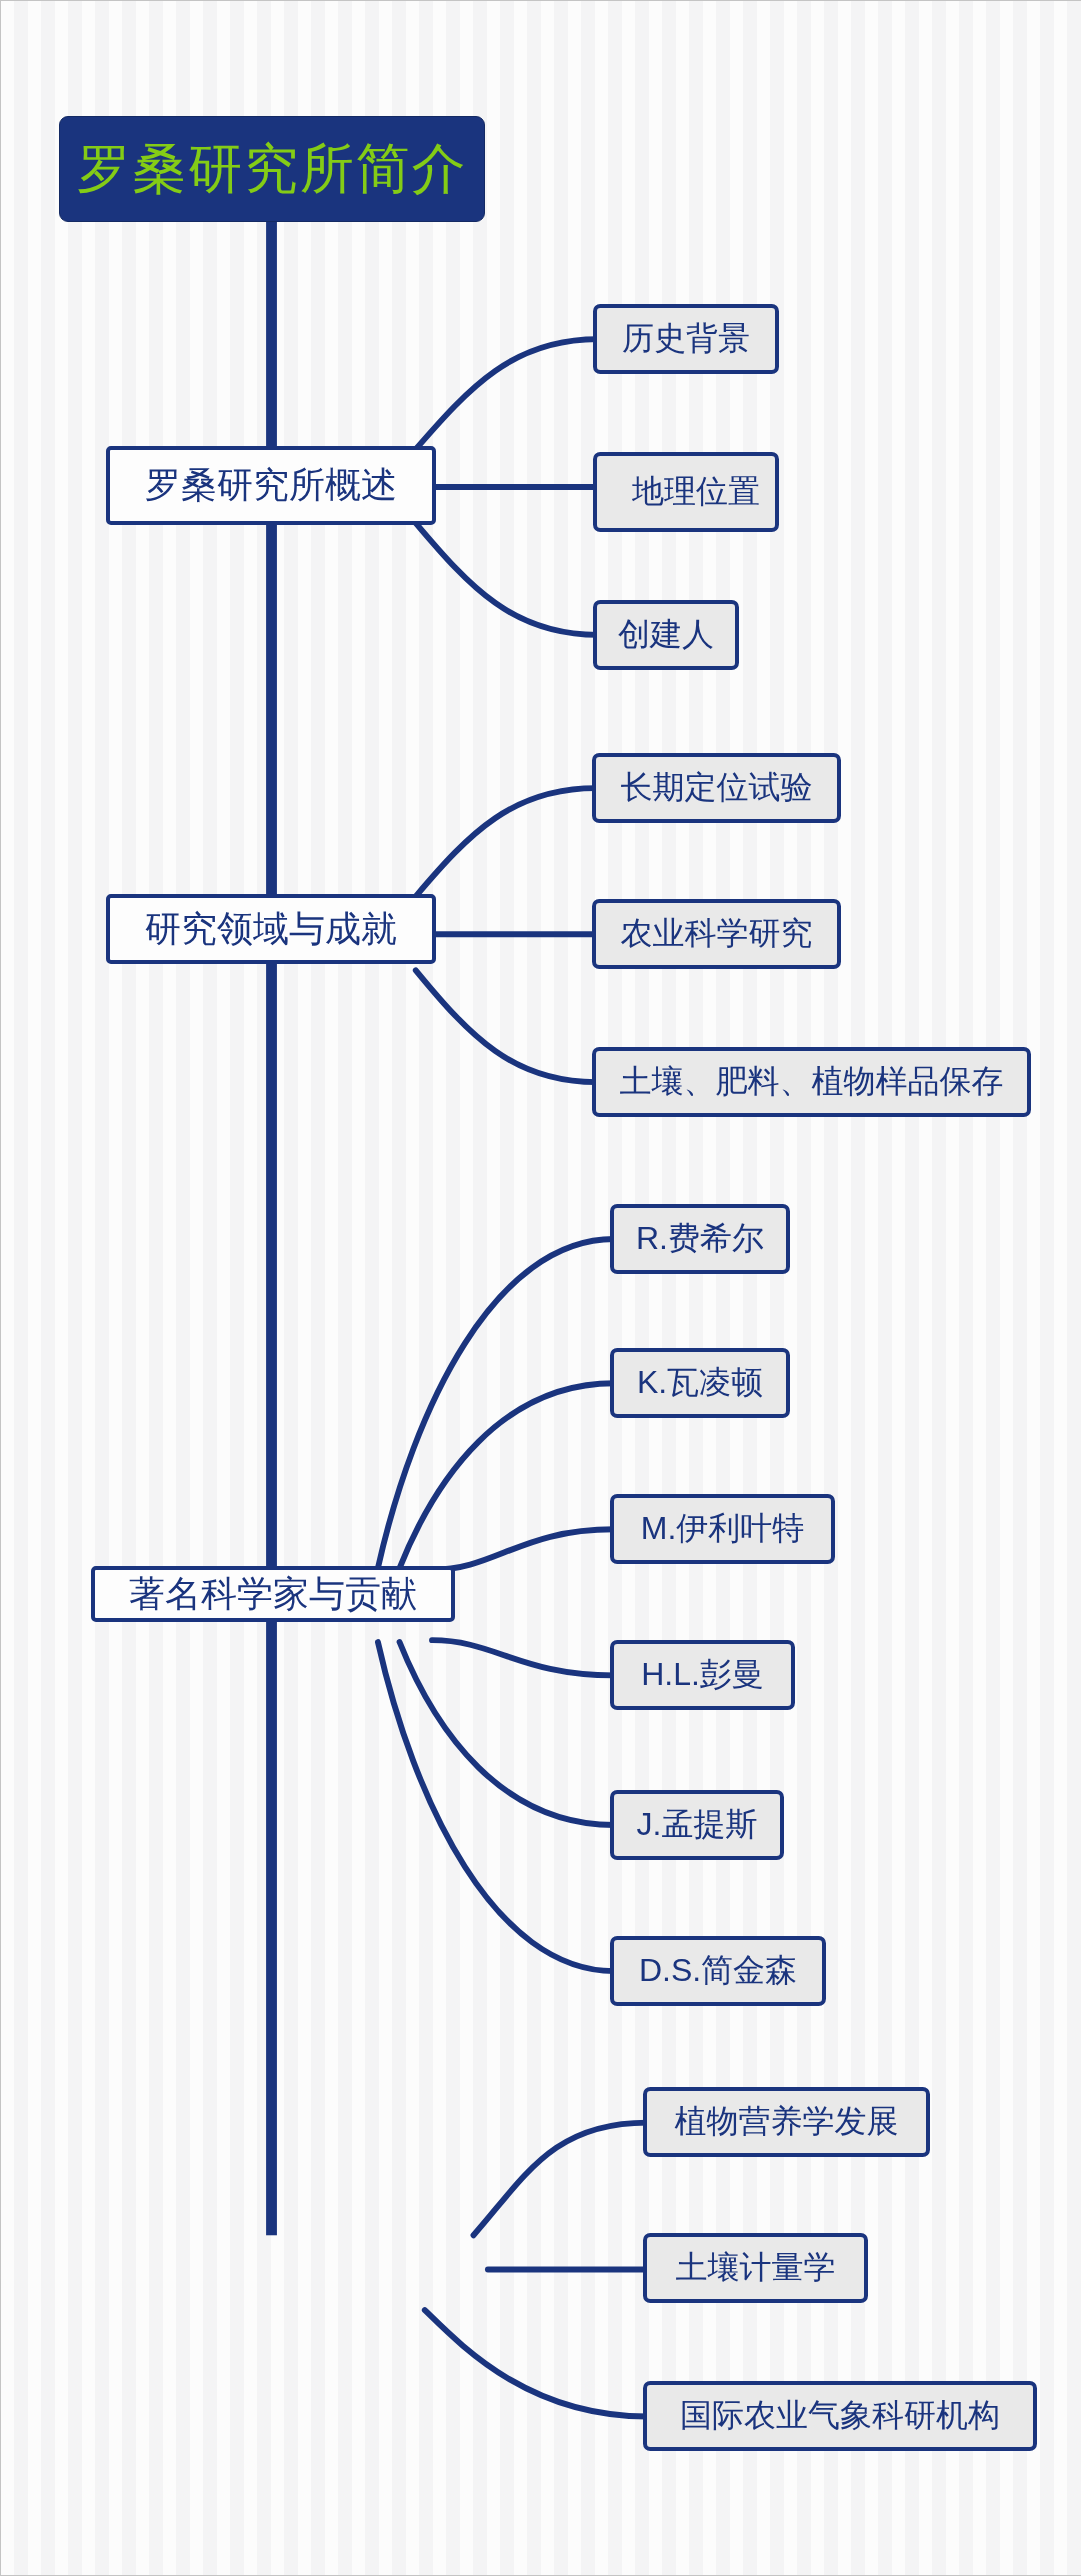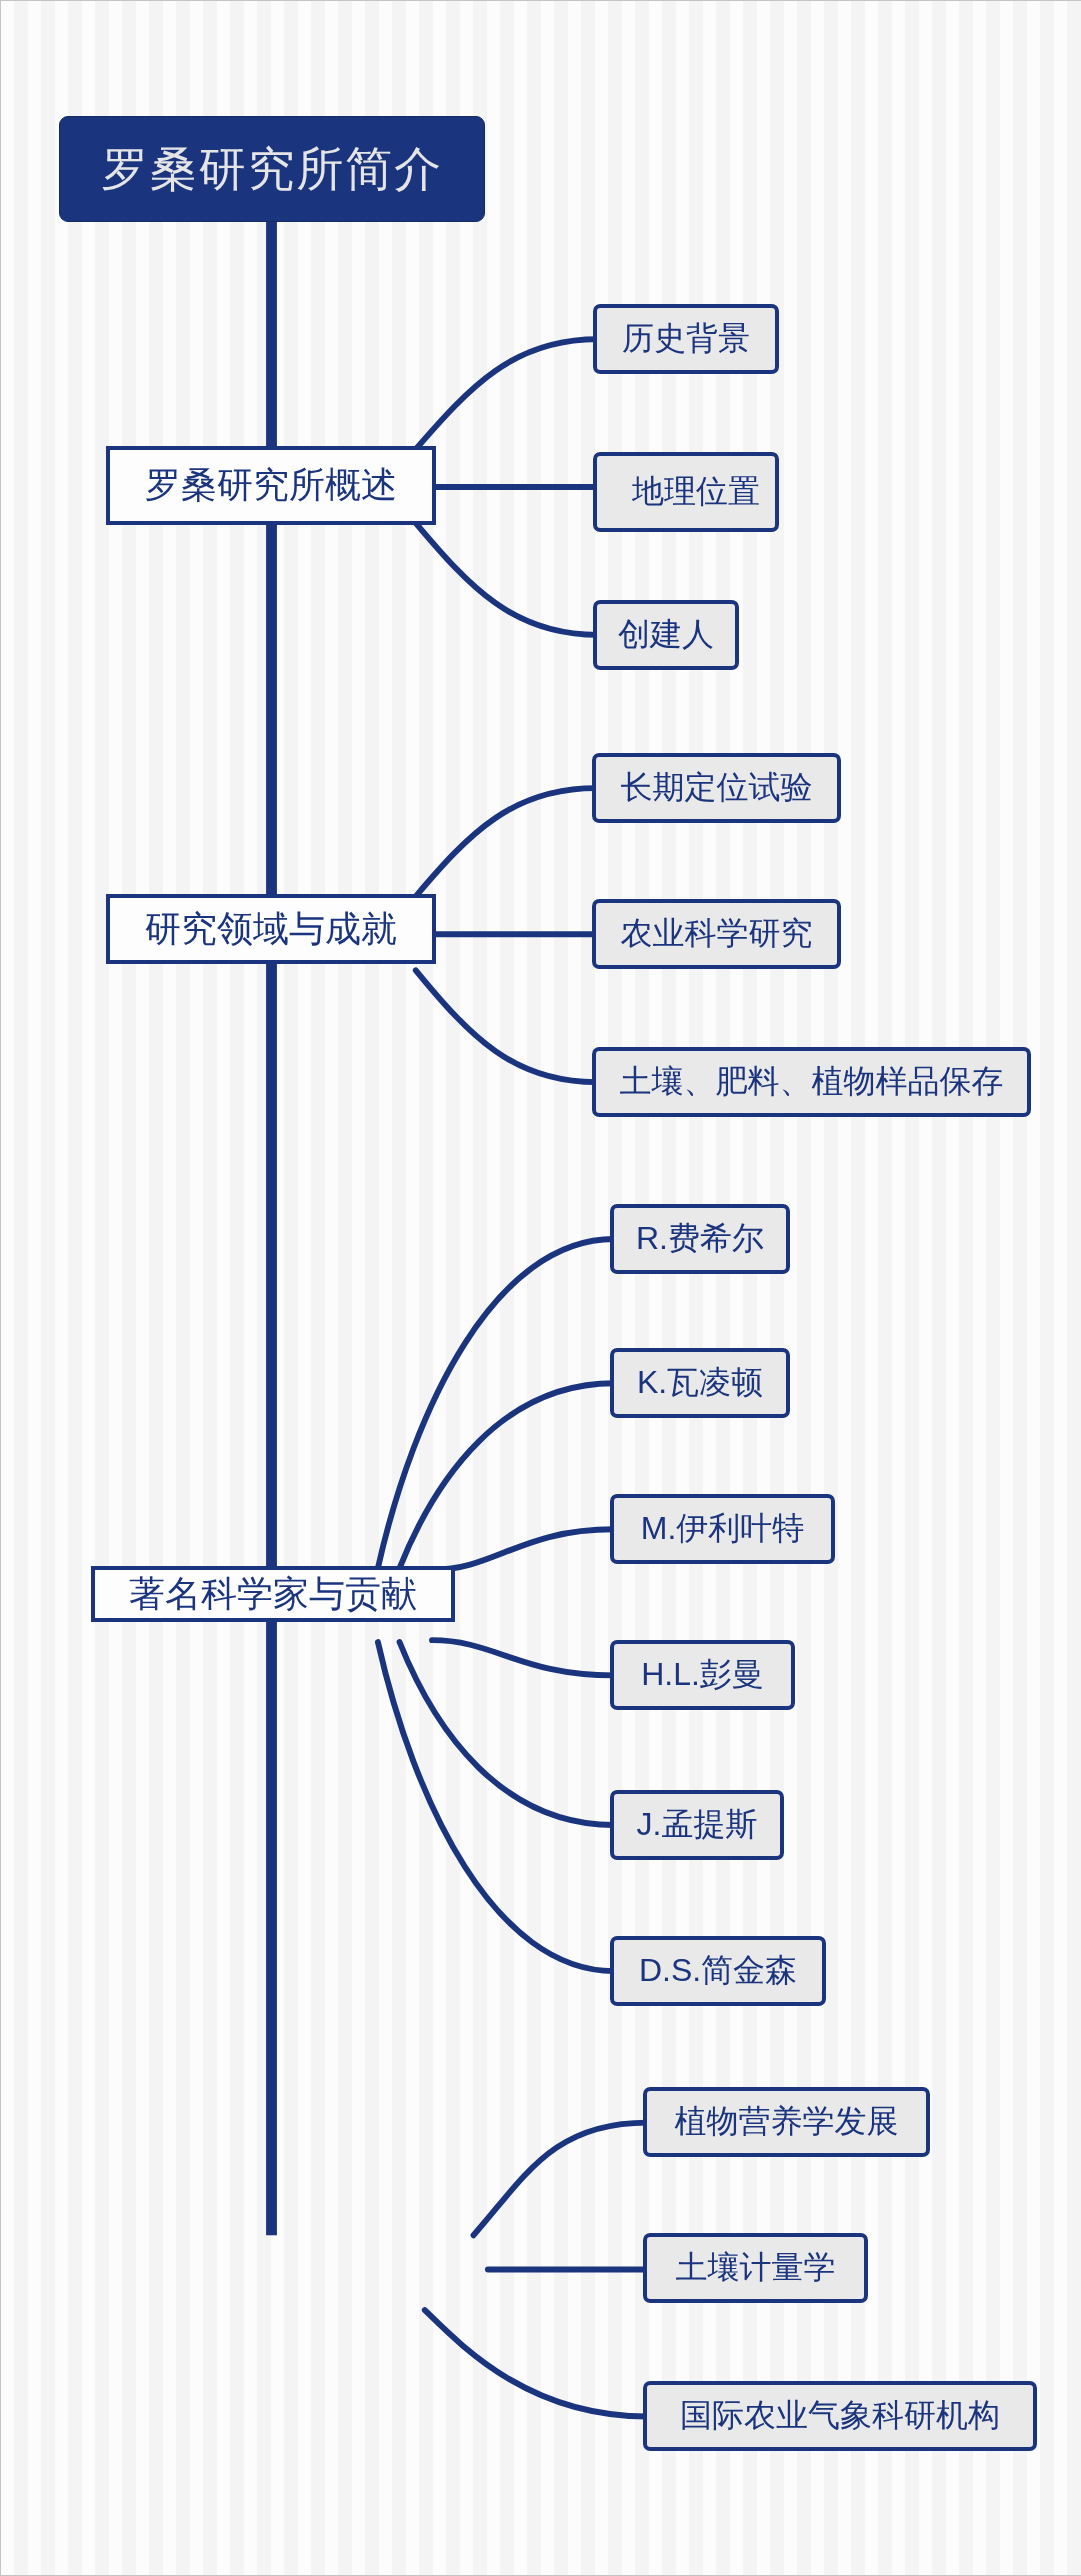--- a/index.html
+++ b/index.html
@@ -15,31 +15,31 @@
   .connector-layer{position:absolute;left:0;top:0;width:1082px;height:2576px;}
   .node{
     position:absolute;
     box-sizing:border-box;
     display:flex;align-items:center;justify-content:center;
     white-space:nowrap;
     color:#1a347e;
   }
   .root-node{
     background:#1a347e;
-    color:#e5e5e5;
+    color:#84cc16;
     border:1.8px solid #142a63;
     border-radius:9px;
-    font-size:47px;
+    font-size:54px;
     letter-spacing:1.8px;
     text-align:right;
   }
   .branch-node{
     background:#fdfdfd;
     border:4.5px solid #1a347e;
-    border-radius:0;
+    border-radius:5px;
     font-size:36px;
   }
   .leaf-node{
     background:#e9e9e9;
     border:4.5px solid #1a347e;
     border-radius:7.2px;
     font-size:32px;
   }
 </style>
 </head>

